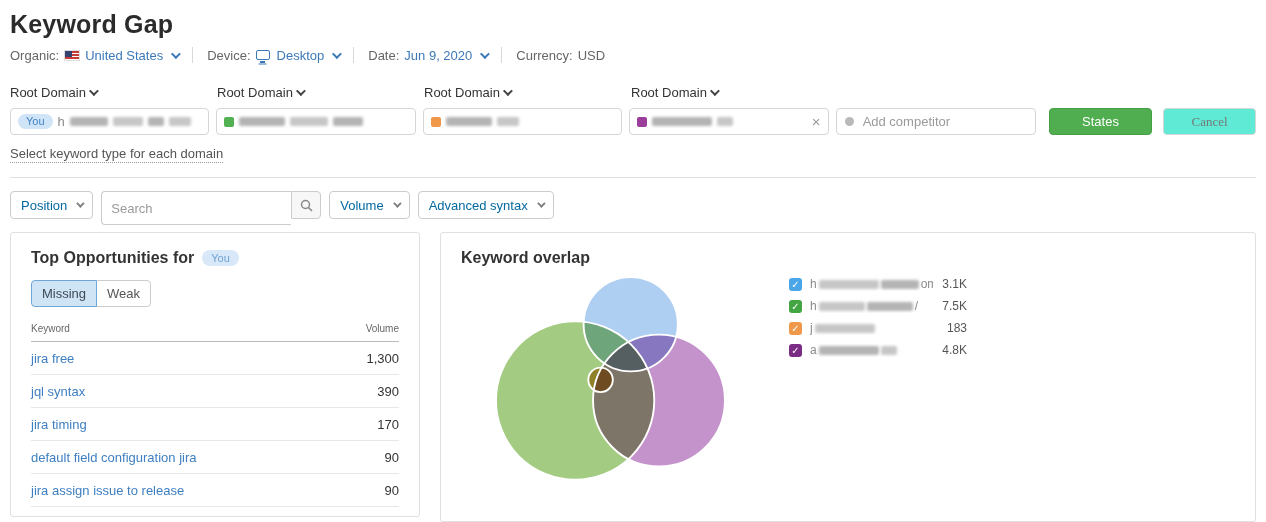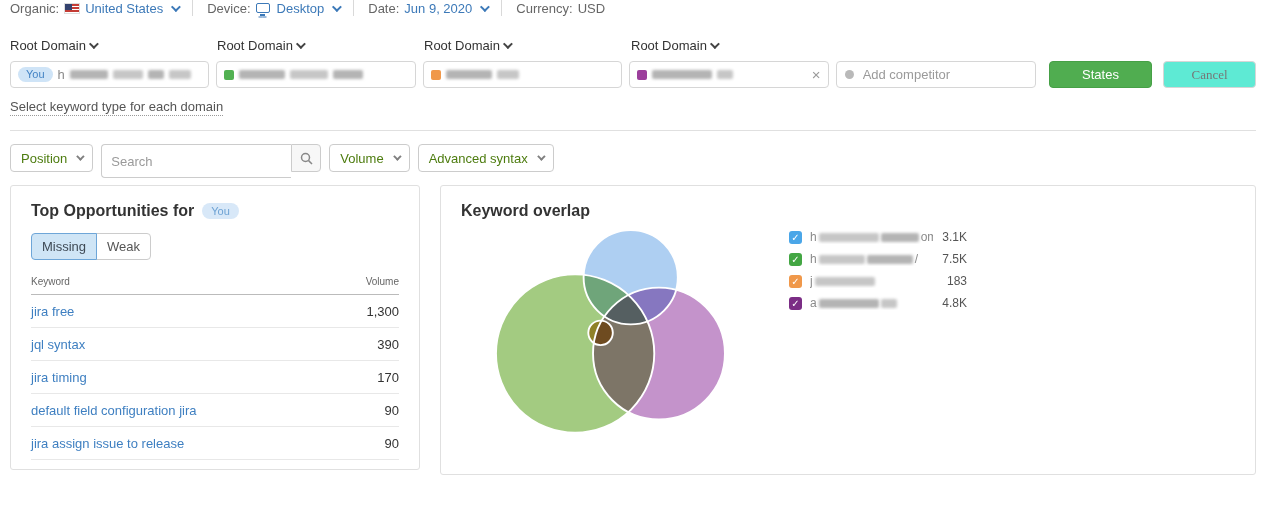--- a/index.html
+++ b/index.html
@@ -48,21 +48,21 @@
   .seg .seg-btn:first-child { border-radius:4px 0 0 4px; margin-left:0; }
   .seg .seg-btn:last-child { border-radius:0 4px 4px 0; }
   .seg .seg-btn.sel { background:#cfe5f6; border-color:#6ea6d8; color:#3f4a55; z-index:1; }
   .kw-type-row { margin-top:11px; display:flex; align-items:center; gap:14px; }
   .hint-dotted { color:#555; border-bottom:1px dotted #999; padding-bottom:1px; cursor:pointer; }
 
   .divider { margin-top:14px; border-top:1px solid #e0e0e0; }
 
   
   .filters-row { margin-top:13px; display:flex; align-items:center; gap:8px; }
-  .drop-btn { height:28px; border:1px solid #ccc; border-radius:4px; background:#fff; color:#4d7c0f; font-size:13px; font-family:inherit; display:flex; align-items:center; padding:0 10px; gap:6px; cursor:pointer; }
+  .drop-btn { height:28px; border:1px solid #ccc; border-radius:4px; background:#fff; color:#0369a1; font-size:13px; font-family:inherit; display:flex; align-items:center; padding:0 10px; gap:6px; cursor:pointer; }
   .drop-btn .chev { border-color:#808080; width:6px; height:6px; }
   .search-wrap { display:flex; height:28px; }
   .search-wrap input { width:190px; height:28px; border:1px solid #ccc; border-right:none; border-radius:4px 0 0 4px; padding:16px 9px; font-size:13px; color:#555; font-family:inherit; }
   .search-wrap input::placeholder { color:#9a9a9a; }
   .search-btn { width:30px; height:28px; border:1px solid #ccc; border-radius:0 4px 4px 0; background:#f7f7f7; display:flex; align-items:center; justify-content:center; cursor:pointer; }
 
   
   .cards-row { margin-top:13px; display:flex; gap:20px; align-items:flex-start; }
   .card { border:1px solid #e0e0e0; border-radius:3px; background:#fff; }
   .card-left { width:410px; height:285px; padding:16px 20px; }
@@ -84,20 +84,21 @@
   .legend-row { display:flex; align-items:center; height:22px; width:178px; }
   .legend-check { width:13px; height:13px; border-radius:3px; color:#fff; font-size:10px; line-height:13px; text-align:center; margin-right:8px; flex:none; cursor:pointer; }
   .legend-domain { display:flex; align-items:center; gap:2px; flex:1; overflow:hidden; color:#8a8a8a; font-size:12px; }
   .legend-value { margin-left:auto; color:#555; font-size:12px; text-align:right; min-width:34px; }
 </style>
 </head>
 <body>
 
 <div class="content">
 
+  <h1>Keyword Gap</h1>
 
   <div class="meta-row">
     <div class="meta-item">
       <span class="meta-label">Organic:</span>
       <span class="us-flag"></span>
       <span class="meta-link">
           <span>United States</span>
           <span class="chev"></span>
         </span>
     </div>

